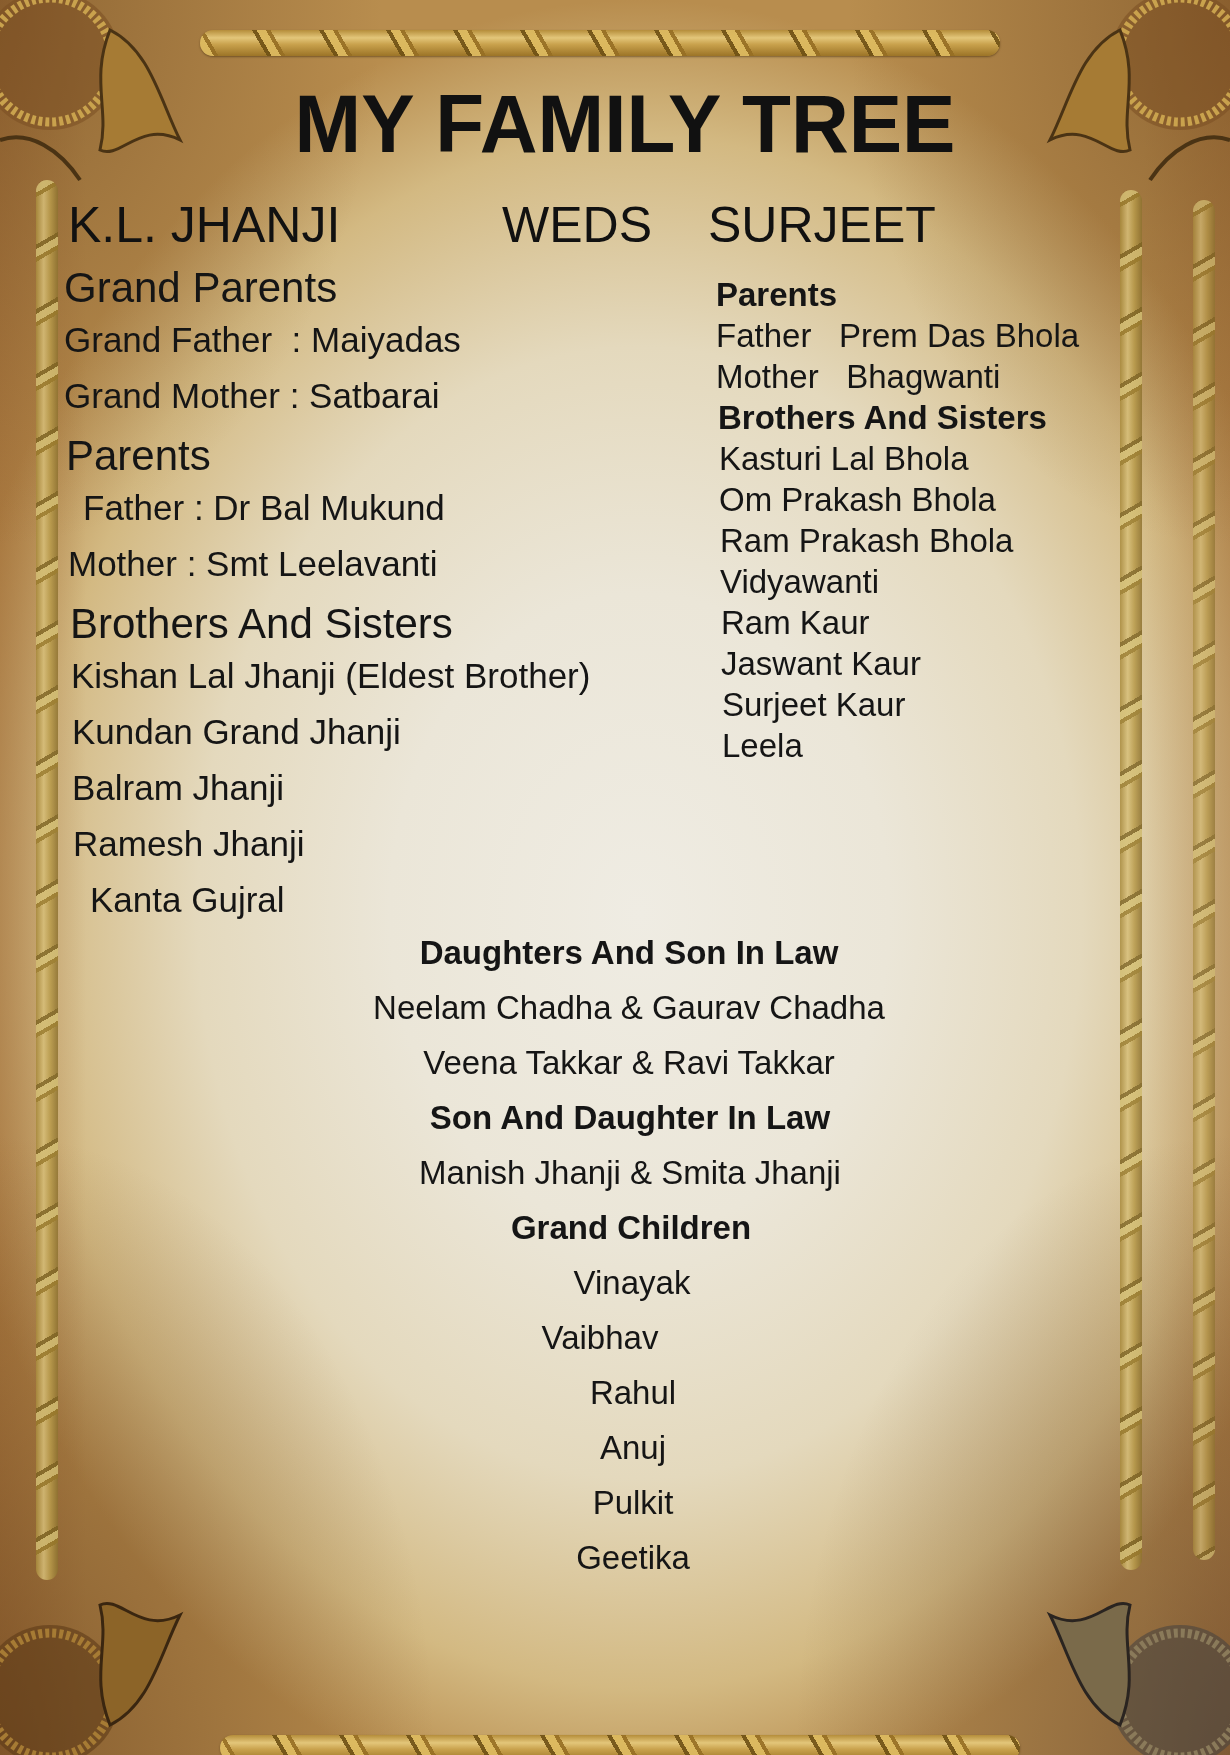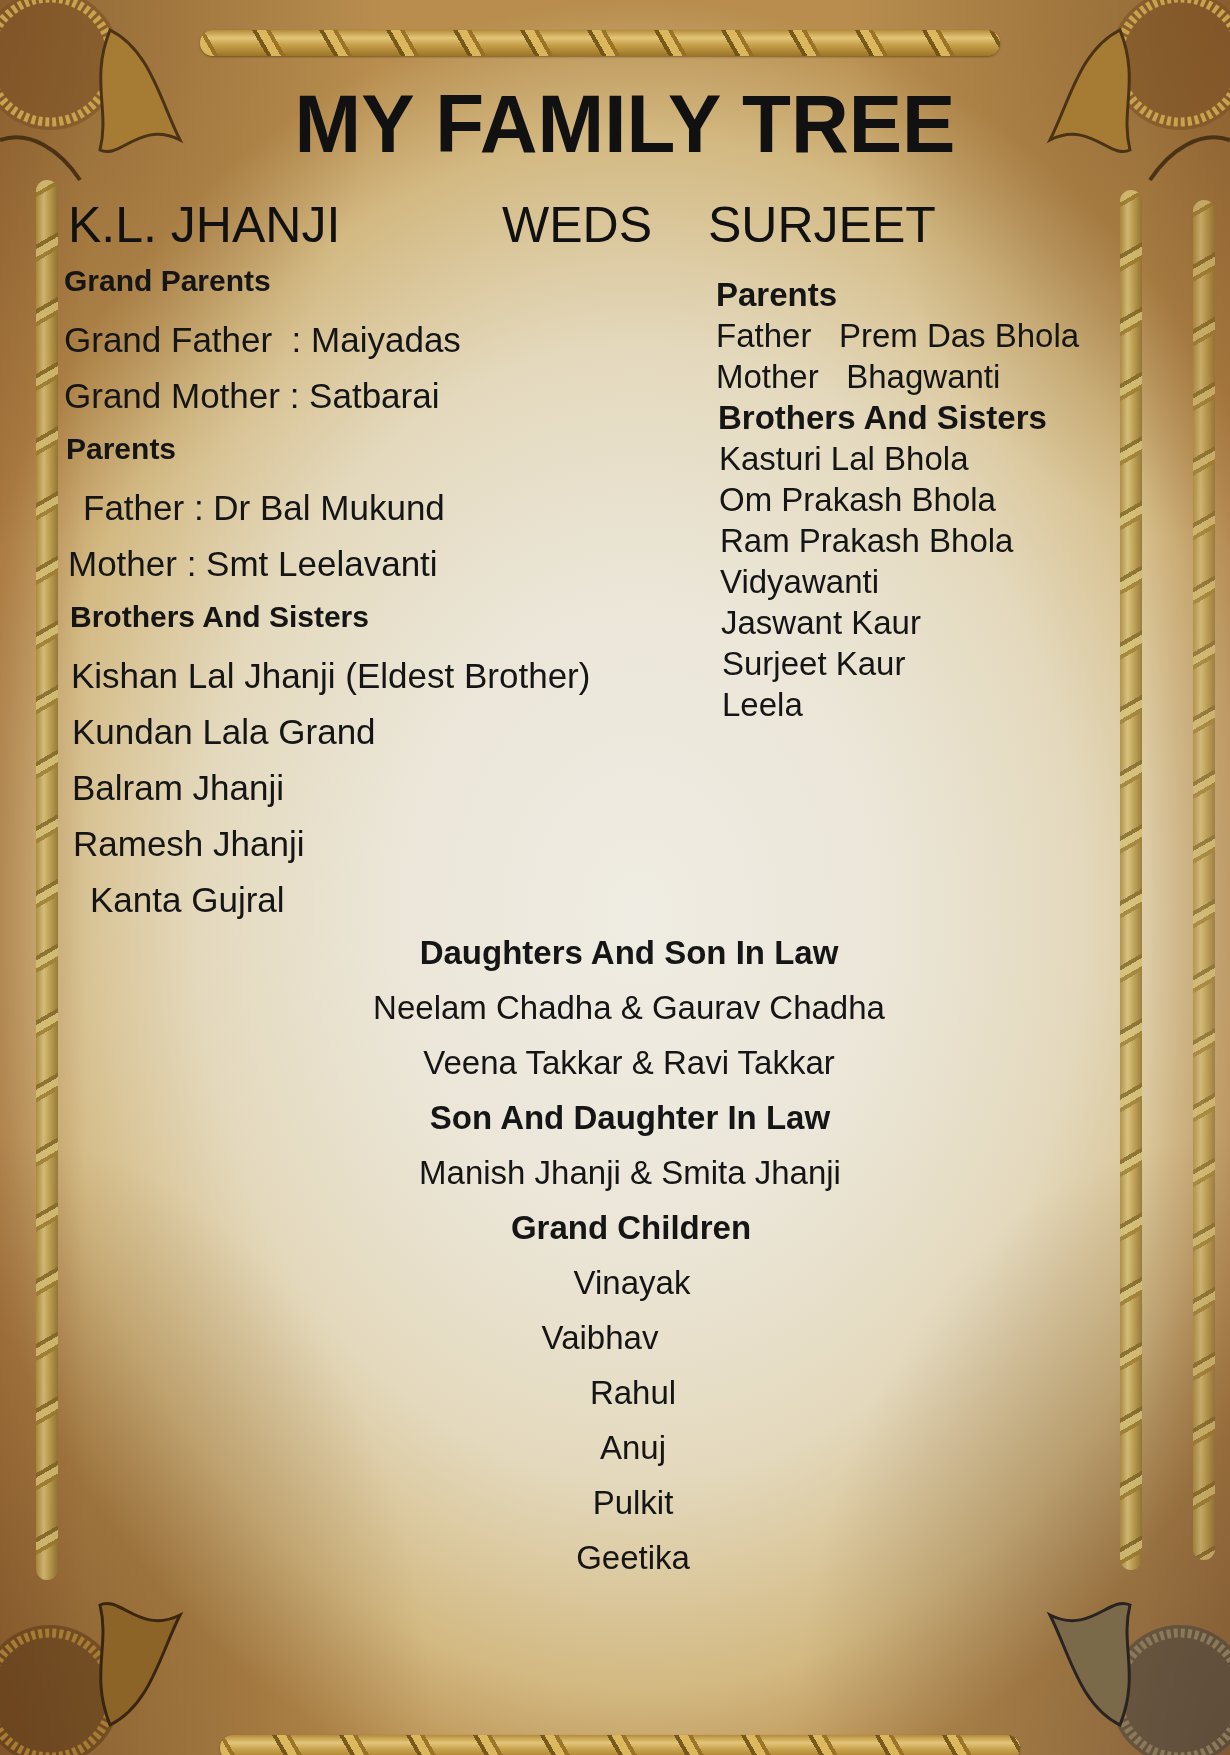--- a/index.html
+++ b/index.html
@@ -51,21 +51,21 @@
       transform: scaleY(1.02);
     }
     .couple {
       position: absolute; top: 196px; font-size: 52px; font-weight: normal; color: #111;
       white-space: nowrap;
     }
     .left-col {
       position: absolute; left: 64px; top: 264px; color: #151515;
     }
     .line { white-space: nowrap; display: block; }
-    .left-col .h { font-weight: bold; font-size: 30px; }
+    .left-col .h { font-weight: normal; font-size: 42px; }
     .left-col .t { font-size: 35px; }
     .right-col {
       position: absolute; left: 716px; top: 274px; color: #151515;
     }
     .right-col .h { font-weight: bold; font-size: 33px; line-height: 41px; }
     .right-col .t { font-size: 33px; line-height: 41px; }
     .center-col {
       position: absolute; left: 0; width: 1200px; top: 925px;
       text-align: center; color: #151515;
     }
@@ -124,39 +124,40 @@
 
   <div class="left-col">
     <span class="line h" style="position:absolute; top:0;">Grand Parents</span>
     <span class="line t" style="position:absolute; top:56px; white-space:pre;">Grand Father  : Maiyadas</span>
     <span class="line t" style="position:absolute; top:112px; white-space:pre;">Grand Mother : Satbarai</span>
     <span class="line h" style="position:absolute; top:168px; left:2px;">Parents</span>
     <span class="line t" style="position:absolute; top:224px; left:19px;">Father : Dr Bal Mukund</span>
     <span class="line t" style="position:absolute; top:280px; left:4px;">Mother : Smt Leelavanti</span>
     <span class="line h" style="position:absolute; top:336px; left:6px;">Brothers And Sisters</span>
     <span class="line t" style="position:absolute; top:392px; left:7px;">Kishan Lal Jhanji (Eldest Brother)</span>
-    <span class="line t" style="position:absolute; top:448px; left:8px;">Kundan Lala Grand</span>
+    <span class="line t" style="position:absolute; top:448px; left:8px;">Kundan Grand Jhanji</span>
     <span class="line t" style="position:absolute; top:504px; left:8px;">Balram Jhanji</span>
     <span class="line t" style="position:absolute; top:560px; left:9px;">Ramesh Jhanji</span>
     <span class="line t" style="position:absolute; top:616px; left:26px;">Kanta Gujral</span>
   </div>
 
   <div class="right-col">
     <span class="line h">Parents</span>
     <span class="line t">
       <span>Father</span>&nbsp;&nbsp;&nbsp;<span>Prem Das Bhola</span>
     </span>
     <span class="line t">
       <span>Mother</span>&nbsp;&nbsp;&nbsp;<span>Bhagwanti</span>
     </span>
     <span class="line h" style="padding-left:2px;">Brothers And Sisters</span>
     <span class="line t" style="padding-left:3px;">Kasturi Lal Bhola</span>
     <span class="line t" style="padding-left:3px;">Om Prakash Bhola</span>
     <span class="line t" style="padding-left:4px;">Ram Prakash Bhola</span>
     <span class="line t" style="padding-left:4px;">Vidyawanti</span>
+    <span class="line t" style="padding-left:5px;">Ram Kaur</span>
     <span class="line t" style="padding-left:5px;">Jaswant Kaur</span>
     <span class="line t" style="padding-left:6px;">Surjeet Kaur</span>
     <span class="line t" style="padding-left:6px;">Leela</span>
   </div>
 
   <div class="center-col">
     <span class="line h" style="padding-left:58px;">Daughters And Son In Law</span>
     <span class="line t" style="padding-left:58px;">Neelam Chadha &amp; Gaurav Chadha</span>
     <span class="line t" style="padding-left:58px;">Veena Takkar &amp; Ravi Takkar</span>
     <span class="line h" style="padding-left:60px;">Son And Daughter In Law</span>

